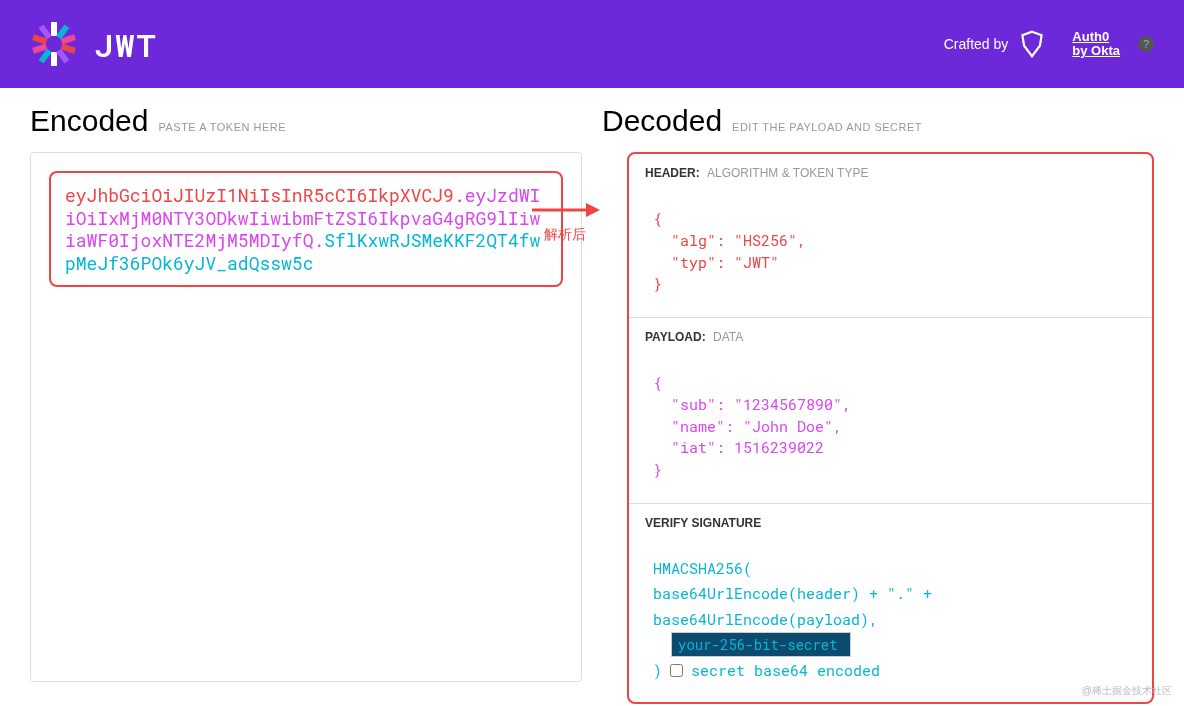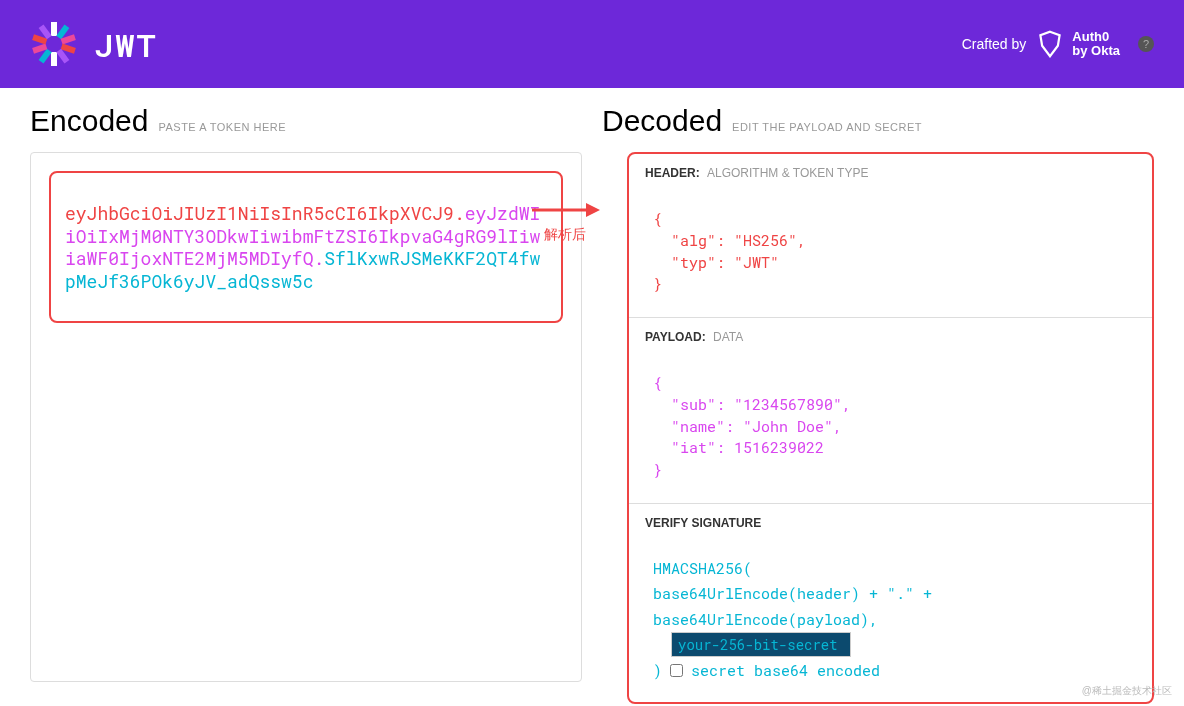--- a/index.html
+++ b/index.html
@@ -4,31 +4,31 @@
 <style>
 * { margin: 0; padding: 0; box-sizing: border-box; }
 body { font-family: -apple-system, BlinkMacSystemFont, "Segoe UI", Helvetica, Arial, sans-serif; background: #fff; width: 1184px; height: 706px; overflow: hidden; position: relative; }
 .header { background: #6d28d9; height: 88px; display: flex; align-items: center; padding: 0 30px; }
 .logo-area { display: flex; align-items: center; gap: 16px; }
 .logo-svg { width: 48px; height: 48px; }
 .jwt-text { color: #fff; font-size: 32px; font-weight: 600; letter-spacing: 2px; font-family: "Roboto Mono", monospace; }
 .nav { display: flex; gap: 34px; margin-left: 270px; }
 .nav a { color: #ccc; font-size: 14px; text-decoration: none; }
 .crafted { margin-left: auto; display: flex; align-items: center; gap: 10px; color: #fff; font-size: 14px; }
-.auth0-logo { display: flex; align-items: center; gap: 8px; }
+.auth0-logo { display: flex; align-items: center; gap: 26px; text-decoration: underline; }
 .auth0-shield { width: 28px; height: 28px; }
 .auth0-text { display: flex; flex-direction: column; line-height: 1.1; font-size: 13px; font-weight: 600; }
 .help-icon { width: 16px; height: 16px; background: #555; border-radius: 50%; display: flex; align-items: center; justify-content: center; color: #aaa; font-size: 11px; margin-left: 8px; }
 .main { display: flex; padding: 16px 30px 0 30px; gap: 20px; }
 .col { flex: 1; position: relative; }
 .title-row { display: flex; align-items: baseline; gap: 10px; margin-bottom: 14px; }
 .title { font-size: 30px; font-weight: 400; color: #000; }
 .subtitle { font-size: 11px; color: #999; letter-spacing: 0.5px; }
 .encoded-box { border: 1px solid #ddd; border-radius: 4px; padding: 18px; height: 530px; }
-.token-box { border: 2.5px solid #ef4444; border-radius: 8px; padding: 29px 14px; font-family: "Roboto Mono", "Courier New", monospace; font-size: 18px; line-height: 1.25; word-break: break-all; }
+.token-box { border: 2.5px solid #ef4444; border-radius: 8px; padding: 11px 14px; font-family: "Roboto Mono", "Courier New", monospace; font-size: 18px; line-height: 1.25; word-break: break-all; }
 .token-header { color: #ef4444; }
 .token-payload { color: #d946ef; }
 .token-sig { color: #06b6d4; }
 .jwt-sample { color: #ef4444; font-size: 15px; margin-top: 18px; margin-left: 6px; }
 .arrow-area { position: absolute; left: -72px; top: 96px; display: flex; flex-direction: column; align-items: center; z-index: 5; }
 .arrow-svg { width: 70px; height: 20px; }
 .arrow-label { color: #ef4444; font-size: 14px; margin-top: 6px; }
 .decoded-box { border: 2.5px solid #ef4444; border-radius: 8px; height: 552px; overflow: hidden; margin-left: 25px; }
 .section { border-bottom: 1px solid #ddd; }
 .section:last-child { border-bottom: none; }

